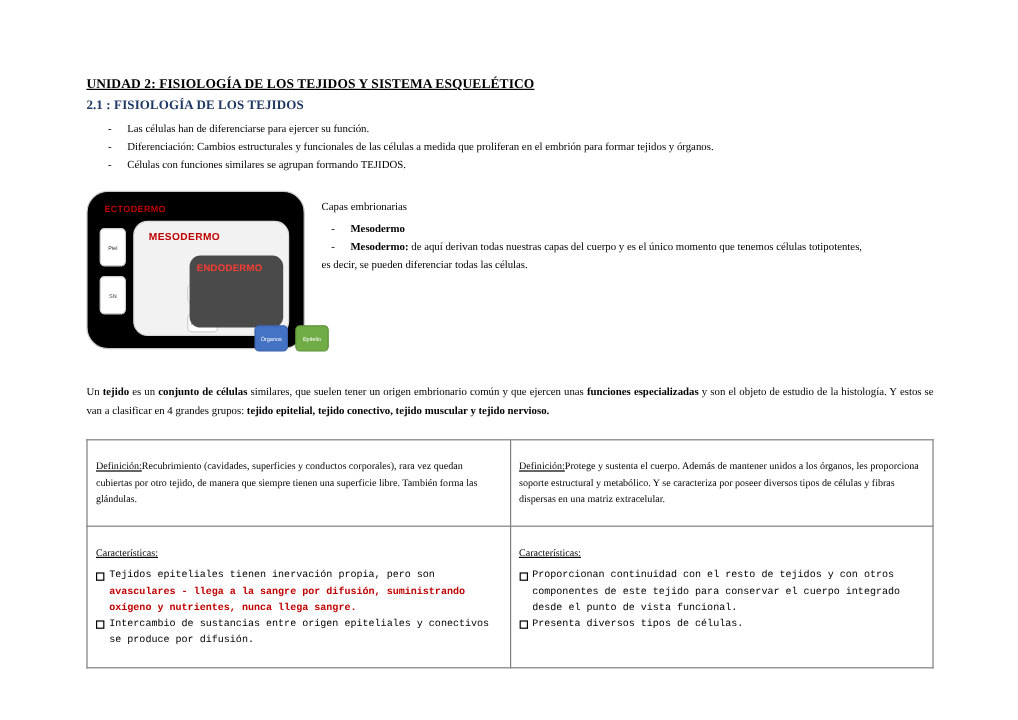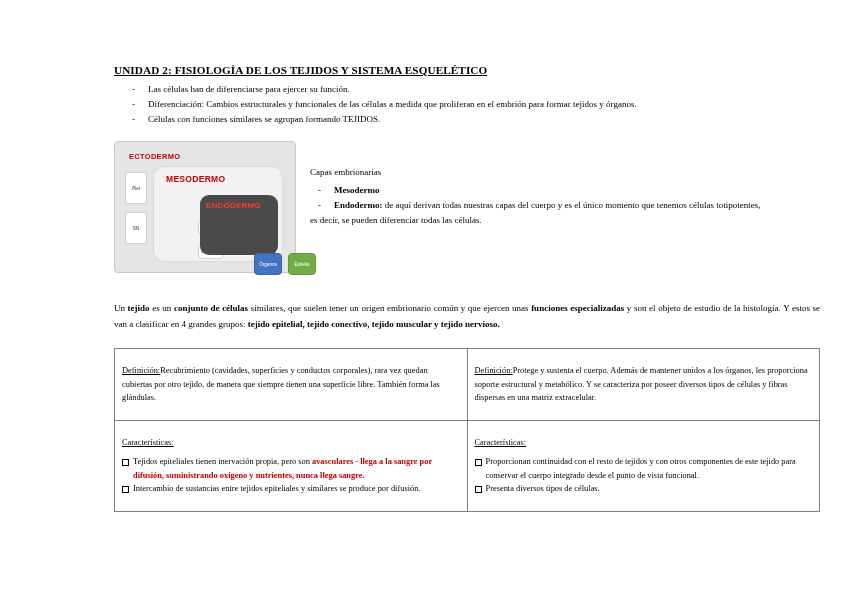--- a/index.html
+++ b/index.html
@@ -13,21 +13,20 @@
     font-family: "Liberation Serif", serif;
     color: #000000;
     overflow: hidden;
   }
   .page {
     position: relative;
     width: 696px;
     height: 600px;
     padding: 0;
     box-sizing: border-box;
-    margin-left: 42px;
   }
   .content {
     position: absolute;
     left: 72px;
     top: 64px;
     width: 706px;
   }
   .h1 {
     font-weight: bold;
     font-size: 11.2px;
@@ -65,23 +64,23 @@
     position: relative;
     margin-top: 14px;
     min-height: 138px;
   }
   .diagram {
     position: absolute;
     left: 0;
     top: 0;
     width: 182px;
     height: 132px;
-    background: #e5e5e5;
+    background: #000000;
     border: 1px solid #c8c8c8;
-    border-radius: 4px;
+    border-radius: 18px;
     box-sizing: border-box;
   }
   .lbl-ecto {
     position: absolute;
     left: 14px;
     top: 10px;
     font-family: "Liberation Sans", sans-serif;
     font-size: 7.5px;
     font-weight: bold;
     color: #c00000;
@@ -146,21 +145,21 @@
   .chip-hueso { left: 44px;  top: 52px; width: 26px; height: 16px; }
   .chip-musc  { left: 44px;  top: 76px; width: 26px; height: 16px; }
   .chip-org   { left: 54px;  top: 58px; width: 28px; height: 22px;
                 background: #4472c4; border-color: #3a62ab; color:#fff; }
   .chip-epi   { left: 88px;  top: 58px; width: 28px; height: 22px;
                 background: #70ad47; border-color: #5d9339; color:#fff; }
 
   .layers {
     position: absolute;
     left: 196px;
-    top: 24px;
+    top: 6px;
     width: 510px;
     font-size: 9px;
     line-height: 15px;
   }
   .layers .cap-title { margin-bottom: 3px; }
   .layers ul {
     margin: 0;
     padding: 0;
     list-style: none;
   }
@@ -209,30 +208,31 @@
   .red-bold { color: #c00000; font-weight: bold; }
   .sq:before {
     content: "";
     position: absolute;
     left: 0;
     top: 3.5px;
     width: 5px;
     height: 5px;
     border: 1px solid #000;
   }
-  .sq { position: relative; padding-left: 11px; }
+  .sq { position: relative; padding-left: 11px; font-family: Liberation Mono, monospace; }
   .mt6 { margin-top: 6px; }
 </style>
 </head>
 <body>
 
 <div class="page">
   <div class="content">
 
     <div class="h1">UNIDAD 2: FISIOLOGÍA DE LOS TEJIDOS Y SISTEMA ESQUELÉTICO</div>
+    <div class="h2">2.1 : FISIOLOGÍA DE LOS TEJIDOS</div>
 
     <ul class="dashlist">
       <li>Las células han de diferenciarse para ejercer su función.</li>
       <li>Diferenciación: Cambios estructurales y funcionales de las células a medida que proliferan en el embrión para formar tejidos y órganos.</li>
       <li>Células con funciones similares se agrupan formando TEJIDOS.</li>
     </ul>
 
     <div class="figure-row">
 
       <div class="diagram">
@@ -248,21 +248,21 @@
             <div class="chip chip-org">Órganos</div>
             <div class="chip chip-epi">Epitelio</div>
           </div>
         </div>
       </div>
 
       <div class="layers">
         <div class="cap-title">Capas embrionarias</div>
         <ul>
           <li><b>Mesodermo</b><span></span></li>
-          <li><b>Endodermo:</b><span> de aquí derivan todas nuestras capas del cuerpo y es el único momento que tenemos células totipotentes,</span></li>
+          <li><b>Mesodermo:</b><span> de aquí derivan todas nuestras capas del cuerpo y es el único momento que tenemos células totipotentes,</span></li>
         </ul>
         <div class="cont">es decir, se pueden diferenciar todas las células.</div>
       </div>
 
     </div>
 
     <div class="para">
       <span>Un </span><b>tejido</b><span> es un </span><b>conjunto de células</b><span> similares, que suelen tener un origen embrionario común y que ejercen unas </span><b>funciones especializadas</b><span> y son el objeto de estudio de la histología. Y estos se van a clasificar en 4 grandes grupos: </span><b>tejido epitelial, tejido conectivo, tejido muscular y tejido nervioso.</b>
     </div>
 
@@ -277,21 +277,21 @@
             <span class="u">Definición:</span><span>Recubrimiento (cavidades, superficies y conductos corporales), rara vez quedan cubiertas por otro tejido, de manera que siempre tienen una superficie libre. También forma las glándulas.</span>
           </td>
           <td>
             <span class="u">Definición:</span><span>Protege y sustenta el cuerpo. Además de mantener unidos a los órganos, les proporciona soporte estructural y metabólico. Y se caracteriza por poseer diversos tipos de células y fibras dispersas en una matriz extracelular.</span>
           </td>
         </tr>
         <tr>
           <td>
             <div class="u">Características:</div>
             <div class="sq mt6"><span>Tejidos epiteliales tienen inervación propia, pero son </span><span class="red-bold">avasculares - llega a la sangre por difusión, suministrando oxígeno y nutrientes, nunca llega sangre.</span></div>
-            <div class="sq"><span>Intercambio de sustancias entre tejidos epiteliales y similares se produce por difusión.</span></div>
+            <div class="sq"><span>Intercambio de sustancias entre origen epiteliales y conectivos se produce por difusión.</span></div>
           </td>
           <td>
             <div class="u">Características:</div>
             <div class="sq mt6"><span>Proporcionan continuidad con el resto de tejidos y con otros componentes de este tejido para conservar el cuerpo integrado desde el punto de vista funcional.</span></div>
             <div class="sq"><span>Presenta diversos tipos de células.</span></div>
           </td>
         </tr>
       </tbody>
     </table>
 

